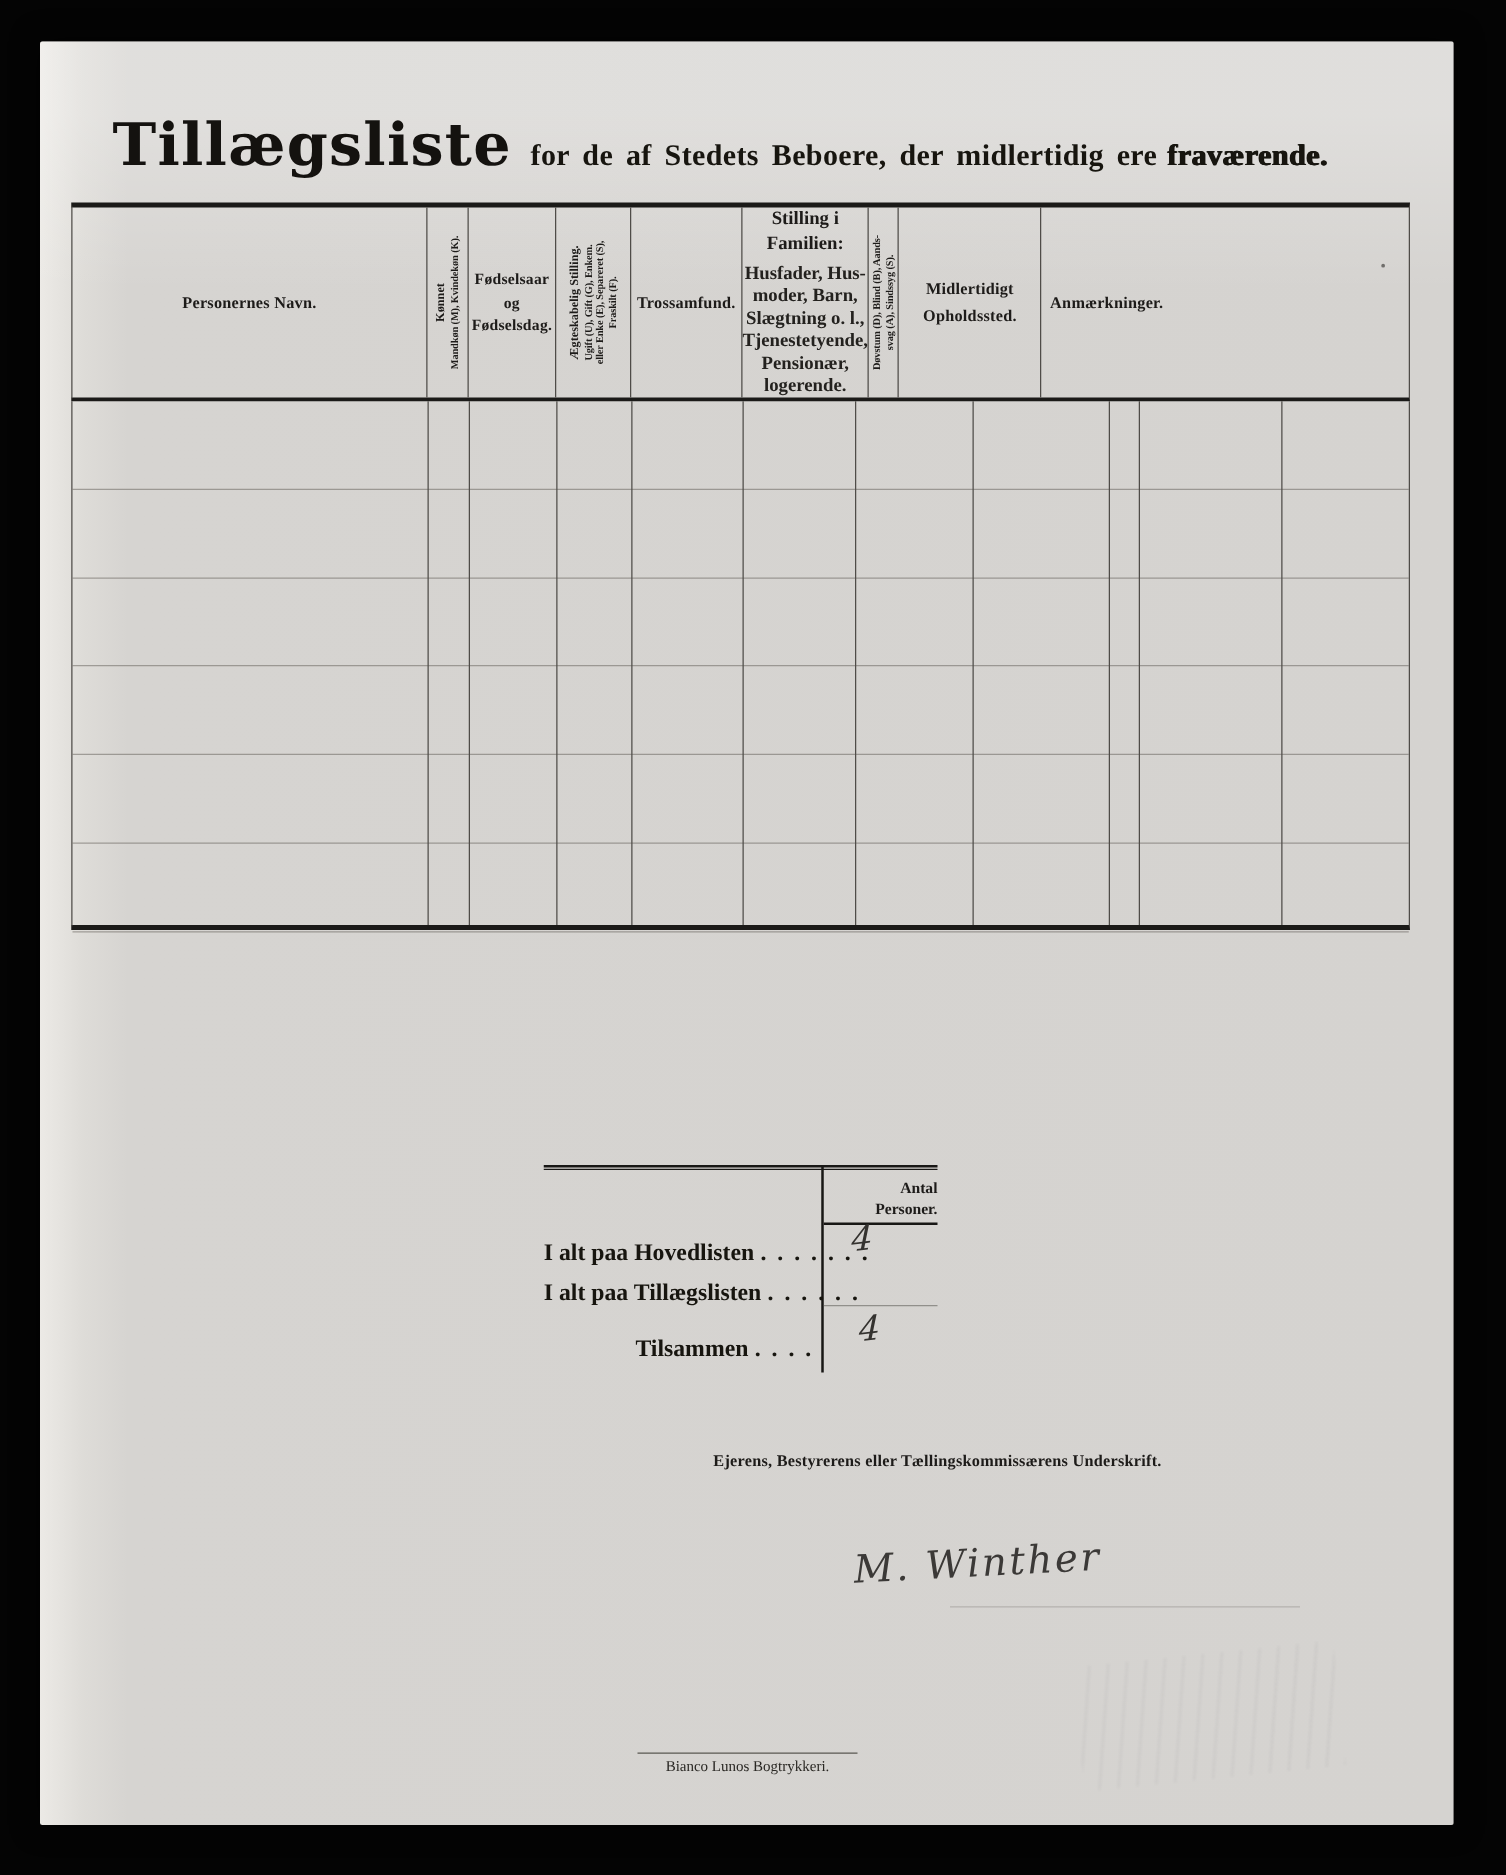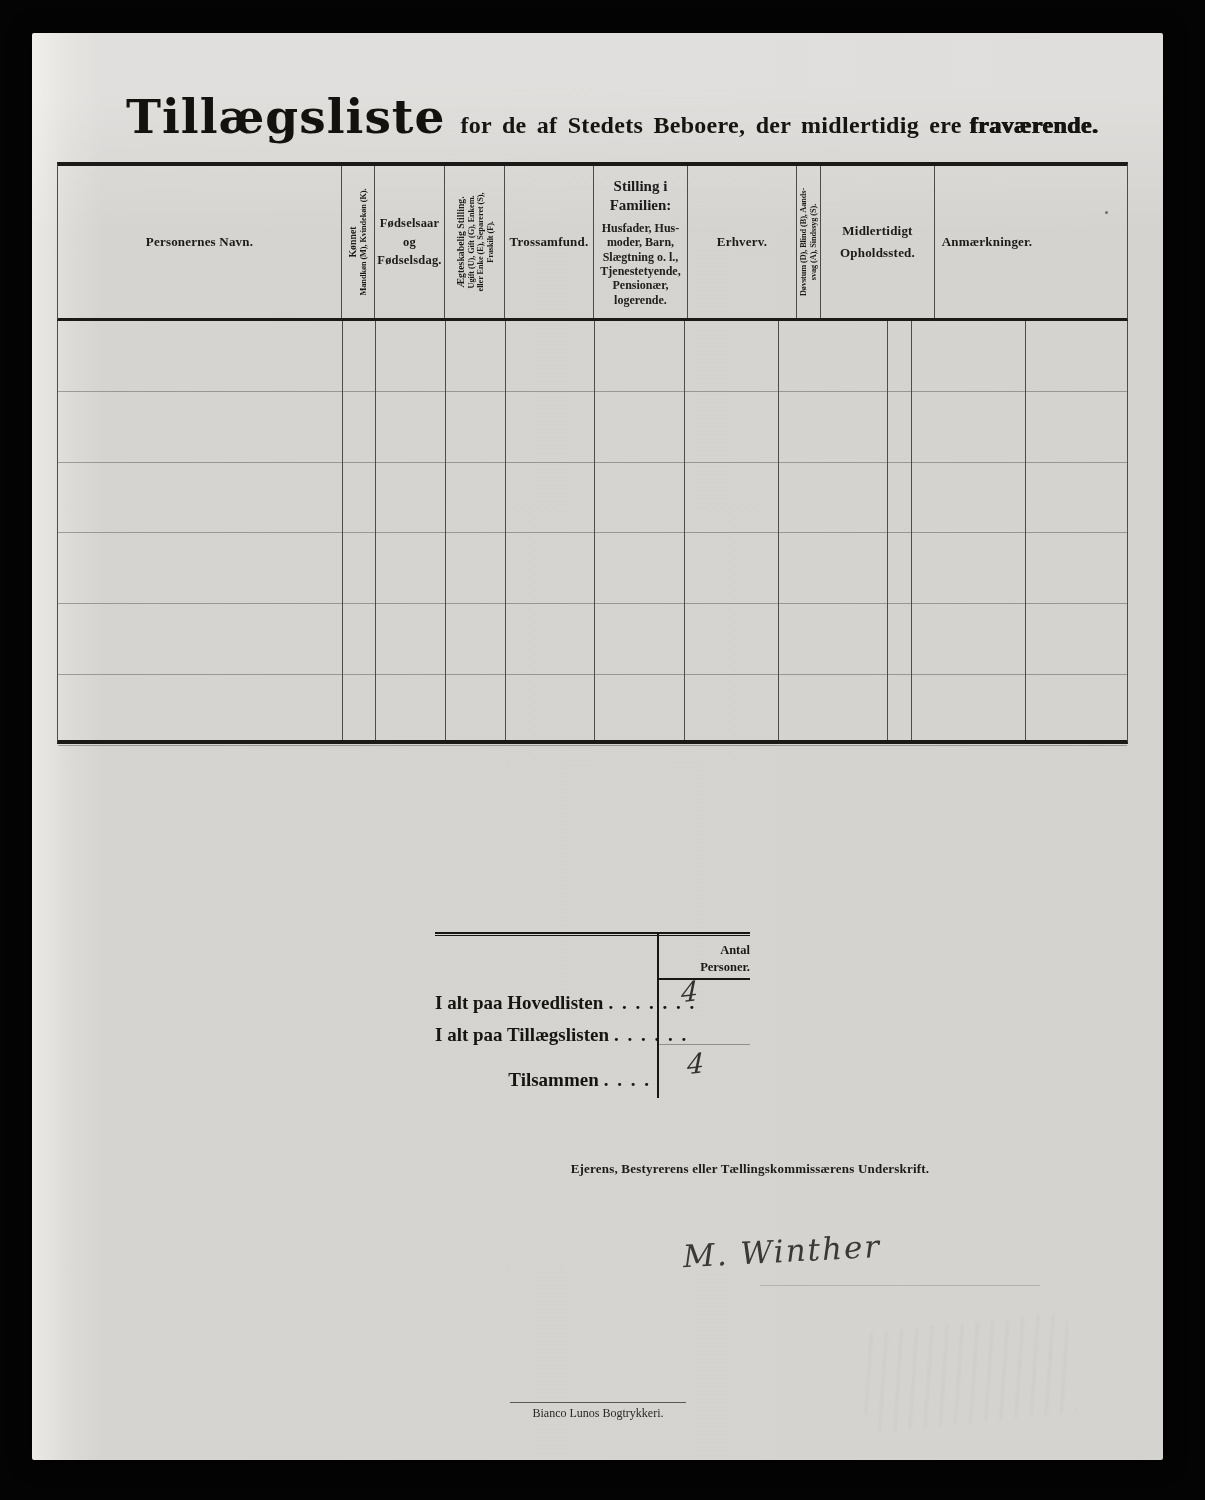--- a/index.html
+++ b/index.html
@@ -8,41 +8,41 @@
 
   .page{position:absolute;left:32px;top:33px;width:1131px;height:1427px;
         background:
           linear-gradient(180deg, rgba(255,255,255,.25) 0 60px, rgba(0,0,0,0) 200px),
           linear-gradient(90deg,#eceae6 0px,#dedcd8 34px,#d6d4d1 70px,#d5d3d0 100%);
         box-shadow:0 0 22px rgba(0,0,0,.65);border-radius:2px;}
 
   
   .title-row{position:absolute;left:58px;top:56px;display:flex;align-items:baseline;white-space:nowrap;}
   .doc-title{font-family:"DejaVu Serif","Liberation Serif",serif;font-weight:700;
-             font-size:47px;letter-spacing:1px;color:#14120f;margin-left:36px;}
+             font-size:47px;letter-spacing:1px;color:#14120f;}
   .doc-subtitle{font-weight:700;font-size:24px;margin-left:15px;letter-spacing:.3px;
                 word-spacing:4px;color:#17150f;}
   .heavy{margin-left:8px;text-shadow:.7px 0 0 currentColor,-.4px 0 0 currentColor;letter-spacing:.4px;}
 
   
   .maintable{position:absolute;left:25px;top:129px;width:1071px;}
   .thead{display:flex;height:159px;box-sizing:border-box;
          border-top:4px solid #1b1a18;border-bottom:3px solid #1b1a18;
          border-left:1px solid #4f4c48;border-right:1px solid #4f4c48;}
   .th{box-sizing:border-box;border-right:1px solid #4f4c48;display:flex;flex-direction:column;
       justify-content:center;align-items:center;text-align:center;position:relative;}
   .th:last-child{border-right:none;}
   .c1{flex:0 0 284px;} .c2{flex:0 0 33px;} .c3{flex:0 0 70px;} .c4{flex:0 0 60px;}
   .c5{flex:0 0 89px;} .c6{flex:0 0 90px;} .c7{flex:0 0 94px;} .c8{flex:0 0 109px;}
   .c9{flex:0 0 24px;} .c10{flex:0 0 114px;} .c11{flex:0 0 104px;}
   .hlabel{font-weight:700;font-size:13px;letter-spacing:.2px;}
   .hlabel.sm{font-size:12.5px;line-height:1.5;}
   .hlabel.two{line-height:1.7;}
   .fam-head{font-weight:700;font-size:15px;line-height:1.3;margin-bottom:5px;}
-  .fam-detail{font-weight:700;font-size:12px;line-height:1.2;color:#23211e;}
+  .fam-detail{font-weight:700;font-size:15px;line-height:1.2;color:#23211e;}
   .vwrap{position:absolute;left:50%;top:50%;transform:translate(-50%,-50%) rotate(-90deg);
          width:148px;text-align:center;}
   .vline1{font-weight:700;font-size:9.8px;line-height:1.18;white-space:nowrap;}
   .vline2{font-weight:700;font-size:8.3px;line-height:1.18;white-space:nowrap;letter-spacing:-.1px;}
   .tbody{position:relative;height:423px;box-sizing:border-box;
          border-bottom:4px solid #1b1a18;border-left:1px solid #4f4c48;border-right:1px solid #4f4c48;}
   .row{height:69.8px;border-bottom:1px solid rgba(95,92,86,.5);}
   .row:last-child{border-bottom:none;}
   .vl{position:absolute;top:0;bottom:0;width:1px;background:#4f4c48;}
 
@@ -131,23 +131,20 @@
         </div>
         <div class="fam-detail">
           <div>Husfader, Hus-</div>
           <div>moder, Barn,</div>
           <div>Slægtning o. l.,</div>
           <div>Tjenestetyende,</div>
           <div>Pensionær,</div>
           <div>logerende.</div>
         </div>
       </div>
-      <div class="th c8">
-        <div class="hlabel">Erhverv.</div>
-      </div>
       <div class="th c9">
         <div class="vwrap">
           <div class="vline2">Døvstum (D), Blind (B), Aands-</div>
           <div class="vline2">svag (A), Sindssyg (S).</div>
         </div>
       </div>
       <div class="th c10">
         <div class="hlabel two">
           <div>Midlertidigt</div>
           <div>Opholdssted.</div>

